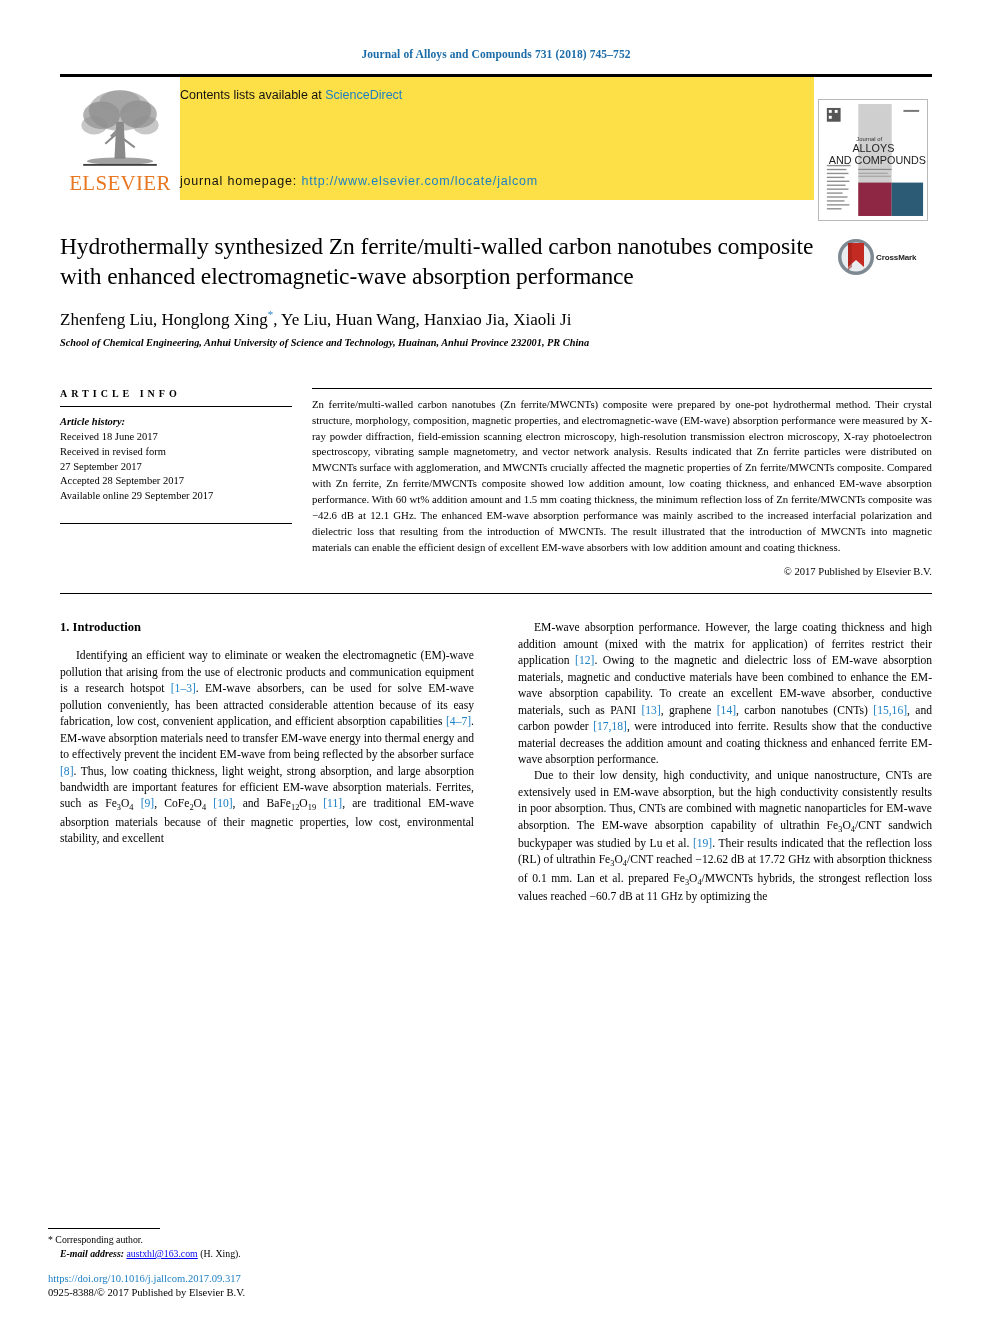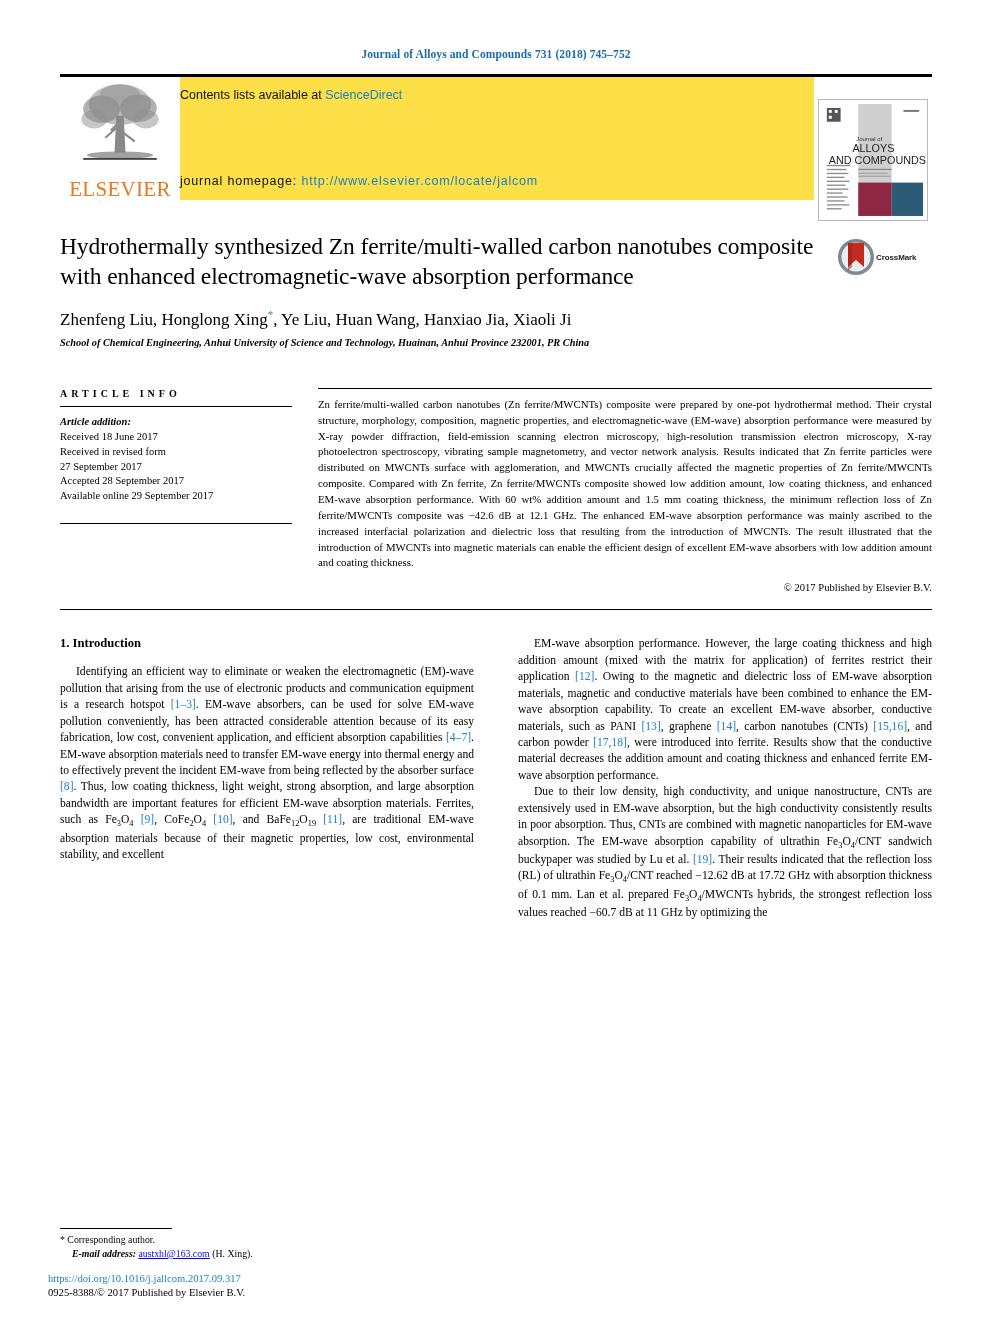--- a/index.html
+++ b/index.html
@@ -33,21 +33,21 @@
     display: flex;
     align-items: stretch;
     height: 126px;
   }
   .elsevier-cell {
     width: 120px;
     flex: 0 0 120px;
     display: flex;
     flex-direction: column;
     align-items: center;
-    justify-content: space-between;
+    justify-content: center;
     padding-bottom: 0px;
     background: #fff;
   }
   .tree { width: 92px; height: 92px; display:block; }
   .elsevier-word {
     color: #e87722;
     font-family: "Liberation Serif", serif;
     font-size: 21px;
     letter-spacing: .3px;
     line-height: 1;
@@ -137,21 +137,21 @@
     font-size: 8px;
     font-weight: bold;
     color: #222;
     letter-spacing: -.1px;
   }
 
   
   .info-abstract {
     margin-top: 40px;
     display: flex;
-    gap: 26px;
+    gap: 20px;
   }
   .col-info { flex: 0 0 232px; width: 232px; }
   .col-abstract { flex: 1 1 auto; }
   .sec-head {
     font-family: "Liberation Serif", serif;
     font-weight: bold;
     font-size: 10px;
     letter-spacing: 4px;
     margin-bottom: 7px;
   }
@@ -196,21 +196,21 @@
   .para + .para { margin-top: 0; }
   a.ref, .ref {
     color: #1b7fc4;
     text-decoration: none;
   }
   sub { font-size: .72em; }
 
   
   .footnote-area {
     position: absolute;
-    left: 60px;
+    left: 48px;
     bottom: 62px;
     width: 418px;
   }
   .foot-rule { border-top: 1px solid #000; width: 112px; margin-bottom: 4px; }
   .foot-line { font-size: 9.8px; line-height: 1.42; font-family: "Liberation Serif", serif; }
   .foot-email { font-style: italic; font-weight: bold; }
   .doi-block {
     position: absolute;
     left: 48px;
     bottom: 22px;
@@ -311,21 +311,21 @@
     </div>
   </div>
 
   <div class="info-abstract">
 
     <div class="col-info">
       <div class="sec-head">ARTICLE INFO</div>
       <div class="rule"></div>
 
       <div class="info-group">
-        <div class="lbl">Article addition:</div>
+        <div class="lbl">Article history:</div>
         <div>Received 18 June 2017</div>
         <div>Received in revised form</div>
         <div>27 September 2017</div>
         <div>Accepted 28 September 2017</div>
         <div>Available online 29 September 2017</div>
       </div>
 
       <div class="rule" style="margin-top:19px"></div>
     </div>
 

